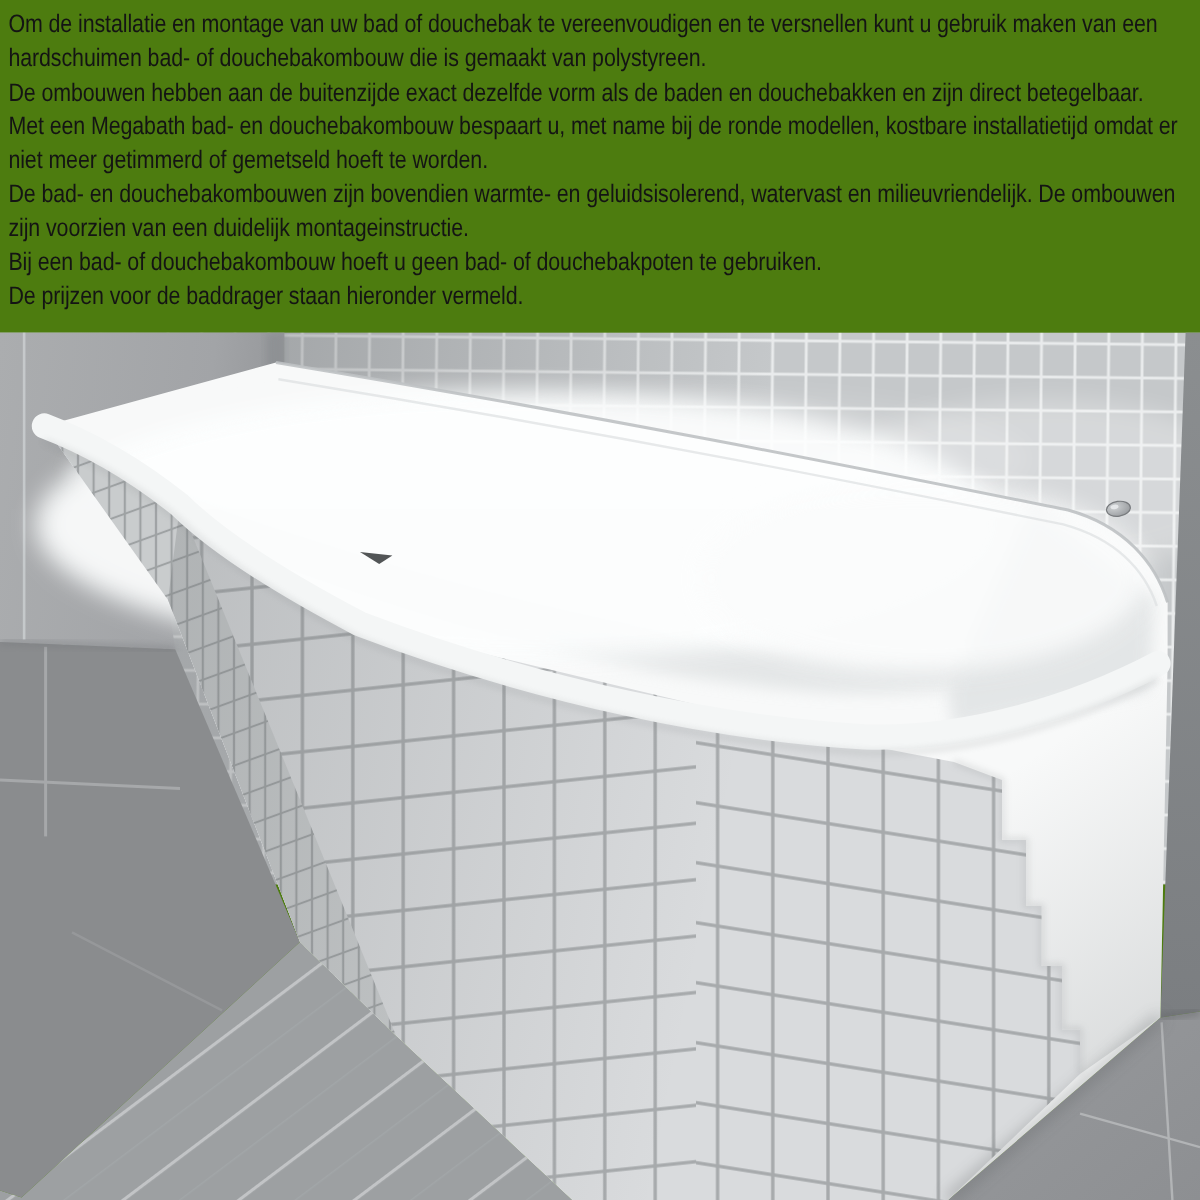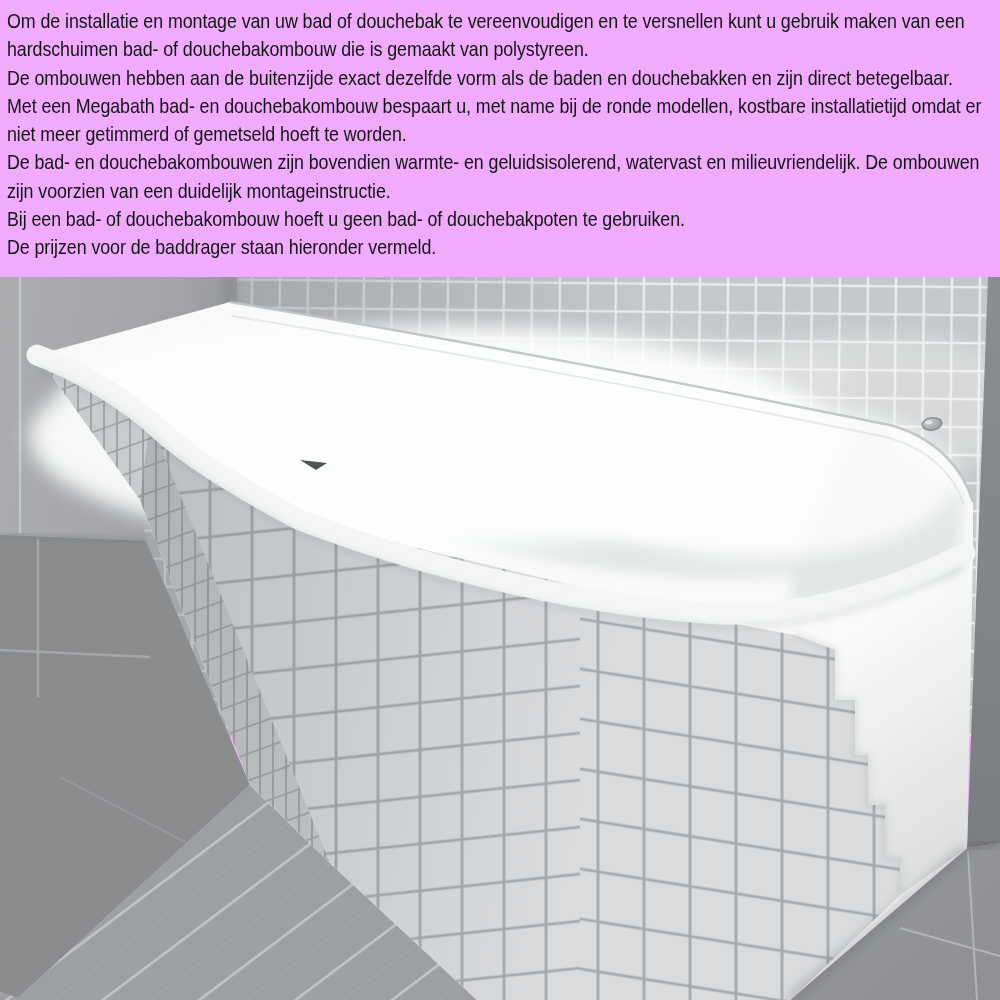--- a/index.html
+++ b/index.html
@@ -1,16 +1,16 @@
 <!DOCTYPE html>
 <html style="--wall-tile: #c5c8ca; --wall-grout: #e9ebec; --plain-wall: #a3a5a8; --corner-strip: #85888a; --tub-white: #f8f9f9; --panel-tile: #d9dbdd; --panel-grout: #a7aaac; --floor-dark: #8a8c8e; --floor-plank: #9da0a2; --floor-right: #95979a;"><head>
 <meta charset="utf-8">
 <style>
   html,body{margin:0;padding:0;background:#ffffff;}
-  .page{position:relative;width:1000px;height:1000px;overflow:hidden;background:#f0abfc;
+  .page{position:relative;width:1000px;height:1000px;overflow:hidden;background:#4d7c0f;
         font-family:"Liberation Sans",sans-serif;}
   .copy{position:absolute;top:7px;left:7px;width:1176px;
         transform:scaleX(.85);transform-origin:0 0;
         color:#141414;font-size:21px;line-height:28.3px;font-weight:400;
         letter-spacing:-.1px;}
   .copy .line{white-space:nowrap;}
   .photo-wrap{position:absolute;top:277px;left:0;width:1000px;height:723px;}
   svg{display:block;}
 </style>
 </head>

